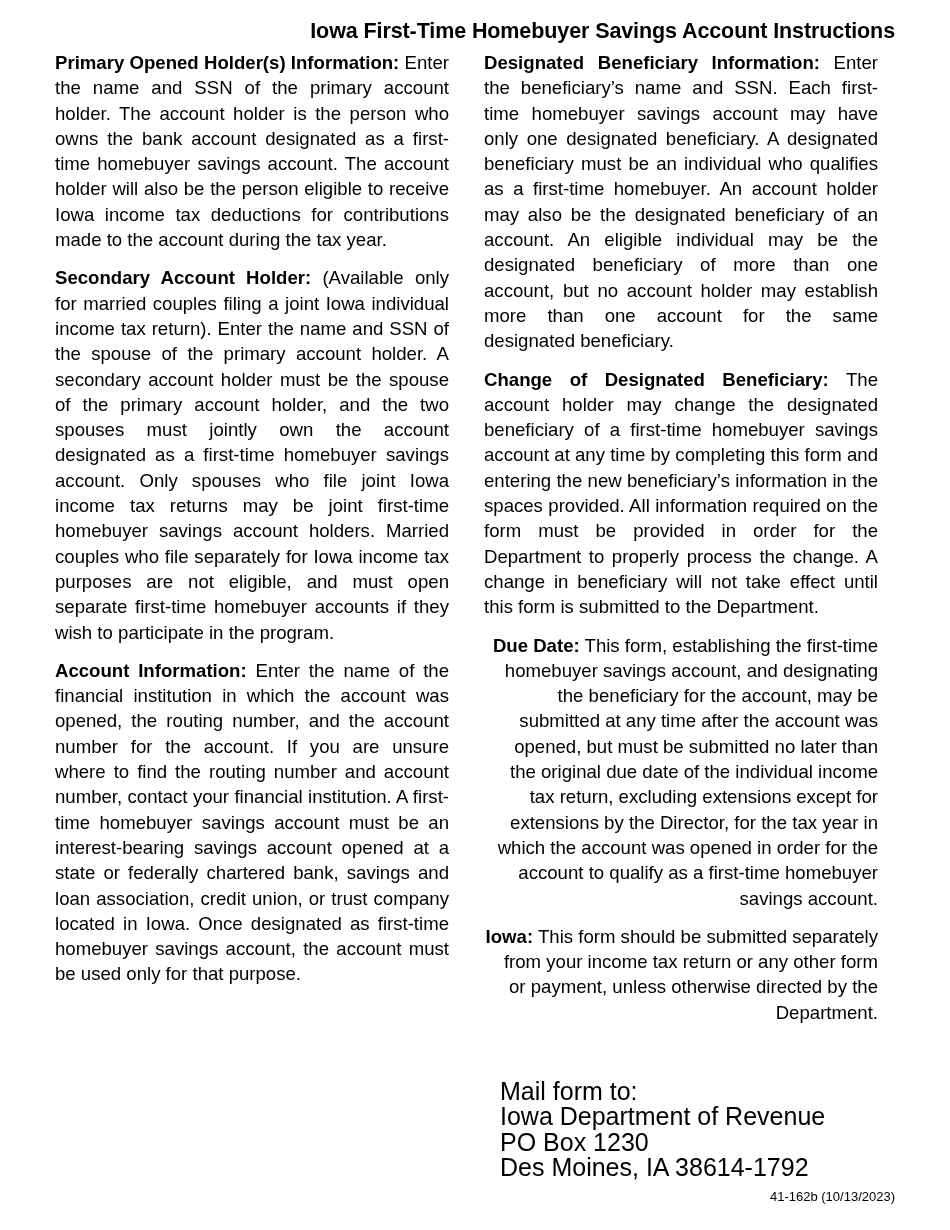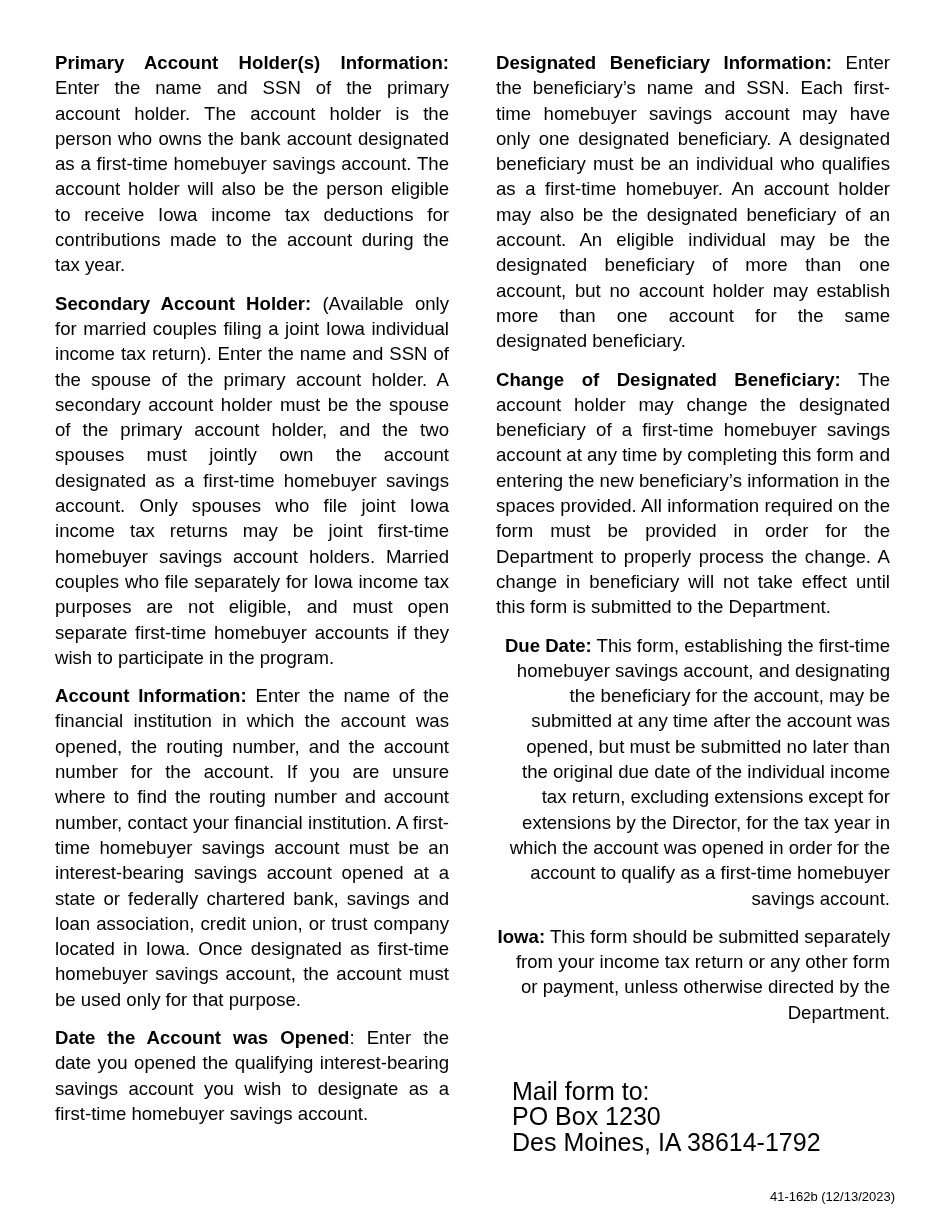--- a/index.html
+++ b/index.html
@@ -43,21 +43,21 @@
     left: 0;
     top: 50px;
     width: 950px;
   }
   .col {
     position: absolute;
     top: 0;
     width: 394px;
   }
   .col-left  { left: 55px; }
-  .col-right { left: 496px; }
+  .col-right { left: 484px; }
 
   p.para {
     margin: 0 0 13px 0;
     font-size: 18.6px;
     line-height: 25.3px;
     text-align: justify;
     text-justify: inter-word;
     hyphens: none;
   }
   p.para.flush { text-align: right; }
@@ -84,41 +84,39 @@
     text-align: right;
     font-size: 13px;
     line-height: 16px;
   }
 </style>
 </head>
 <body>
 
 <div class="page">
 
+  <div class="doc-title">Iowa First-Time Homebuyer Savings Account Instructions</div>
 
   <div class="columns">
 
     <div class="col col-left">
 
       <p class="para">
-        <span class="lead">Primary Account Holder(s) Information:</span><span></span>
+        <span class="lead">Primary Opened Holder(s) Information:</span><span></span>
         <span>Enter the name and SSN of the primary account holder. The account holder is the person who owns the bank account designated as a first-time homebuyer savings account. The account holder will also be the person eligible to receive Iowa income tax deductions for contributions made to the account during the tax year.</span>
       </p>
 
       <p class="para">
         <span class="lead">Secondary Account Holder:</span><span> </span><span>(Available only for married couples filing a joint Iowa individual income tax return). Enter the name and SSN of the spouse of the primary account holder. A secondary account holder must be the spouse of the primary account holder, and the two spouses must jointly own the account designated as a first-time homebuyer savings account. Only spouses who file joint Iowa income tax returns may be joint first-time homebuyer savings account holders. Married couples who file separately for Iowa income tax purposes are not eligible, and must open separate first-time homebuyer accounts if they wish to participate in the program.</span>
       </p>
 
       <p class="para">
         <span class="lead">Account Information:</span><span> </span><span>Enter the name of the financial institution in which the account was opened, the routing number, and the account number for the account. If you are unsure where to find the routing number and account number, contact your financial institution. A first-time homebuyer savings account must be an interest-bearing savings account opened at a state or federally chartered bank, savings and loan association, credit union, or trust company located in Iowa. Once designated as first-time homebuyer savings account, the account must be used only for that purpose.</span>
       </p>
 
-      <p class="para">
-        <span class="lead">Date the Account was Opened</span><span>: </span><span>Enter the date you opened the qualifying interest-bearing savings account you wish to designate as a first-time homebuyer savings account.</span>
-      </p>
 
     </div>
 
     <div class="col col-right">
 
       <p class="para">
         <span class="lead">Designated Beneficiary Information:</span><span> </span><span>Enter the beneficiary’s name and SSN. Each first-time homebuyer savings account may have only one designated beneficiary. A designated beneficiary must be an individual who qualifies as a first-time homebuyer. An account holder may also be the designated beneficiary of an account. An eligible individual may be the designated beneficiary of more than one account, but no account holder may establish more than one account for the same designated beneficiary.</span>
       </p>
 
       <p class="para">
@@ -130,23 +128,24 @@
       </p>
 
       <p class="para flush">
         <span class="lead">Iowa:</span><span> </span><span>This form should be submitted separately from your income tax return or any other form or payment, unless otherwise directed by the Department.</span>
       </p>
 
       <div class="spacer-line"></div>
 
       <div class="addr-block">
         <div>Mail form to:</div>
+        <div>Iowa Department of Revenue</div>
         <div>PO Box 1230</div>
         <div>Des Moines, IA 38614-1792</div>
       </div>
 
     </div>
 
   </div>
 
-  <div class="footer-code">41-162b (12/13/2023)</div>
+  <div class="footer-code">41-162b (10/13/2023)</div>
 
 </div>
 
 </body></html>

